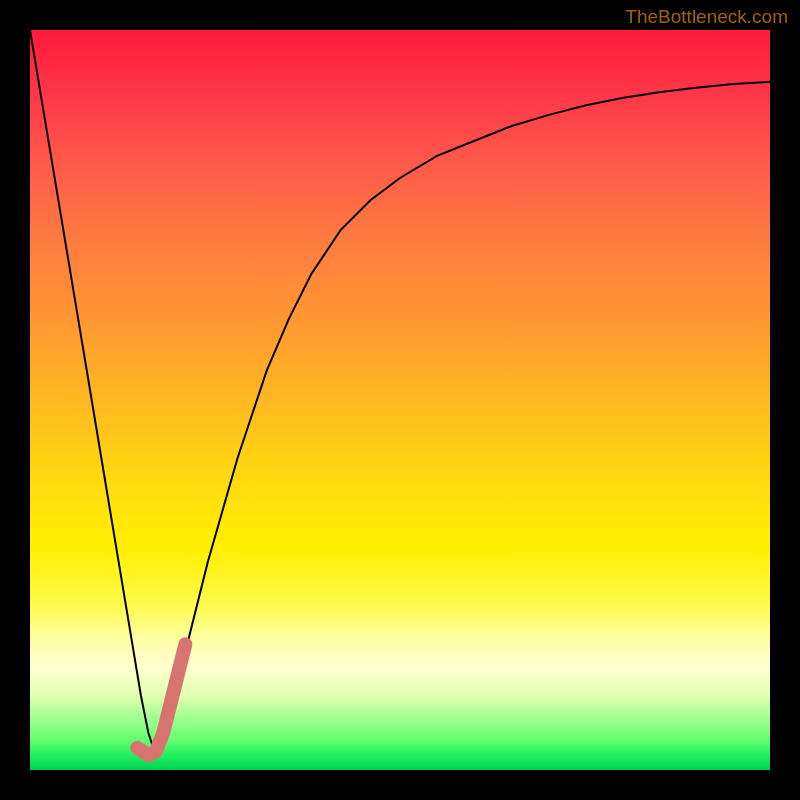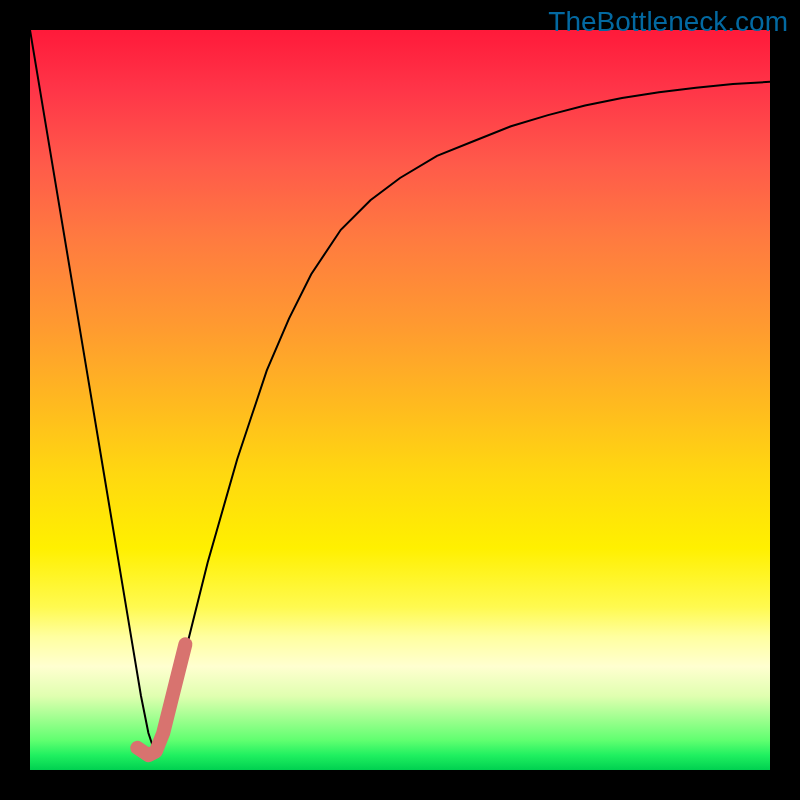--- a/index.html
+++ b/index.html
@@ -11,23 +11,23 @@
       width: 800px;
       height: 800px;
       background: #000;
       position: relative;
       overflow: hidden;
     }
     .watermark {
       position: absolute;
       top: 6px;
       right: 12px;
-      color: #0369a1;
+      color: #a16207;
       font-family: Arial, sans-serif;
-      font-size: 28px;
+      font-size: 19px;
       font-weight: normal;
       z-index: 10;
     }
     .plot-area {
       position: absolute;
       left: 30px;
       top: 30px;
       width: 740px;
       height: 740px;
       background: linear-gradient(to bottom,

